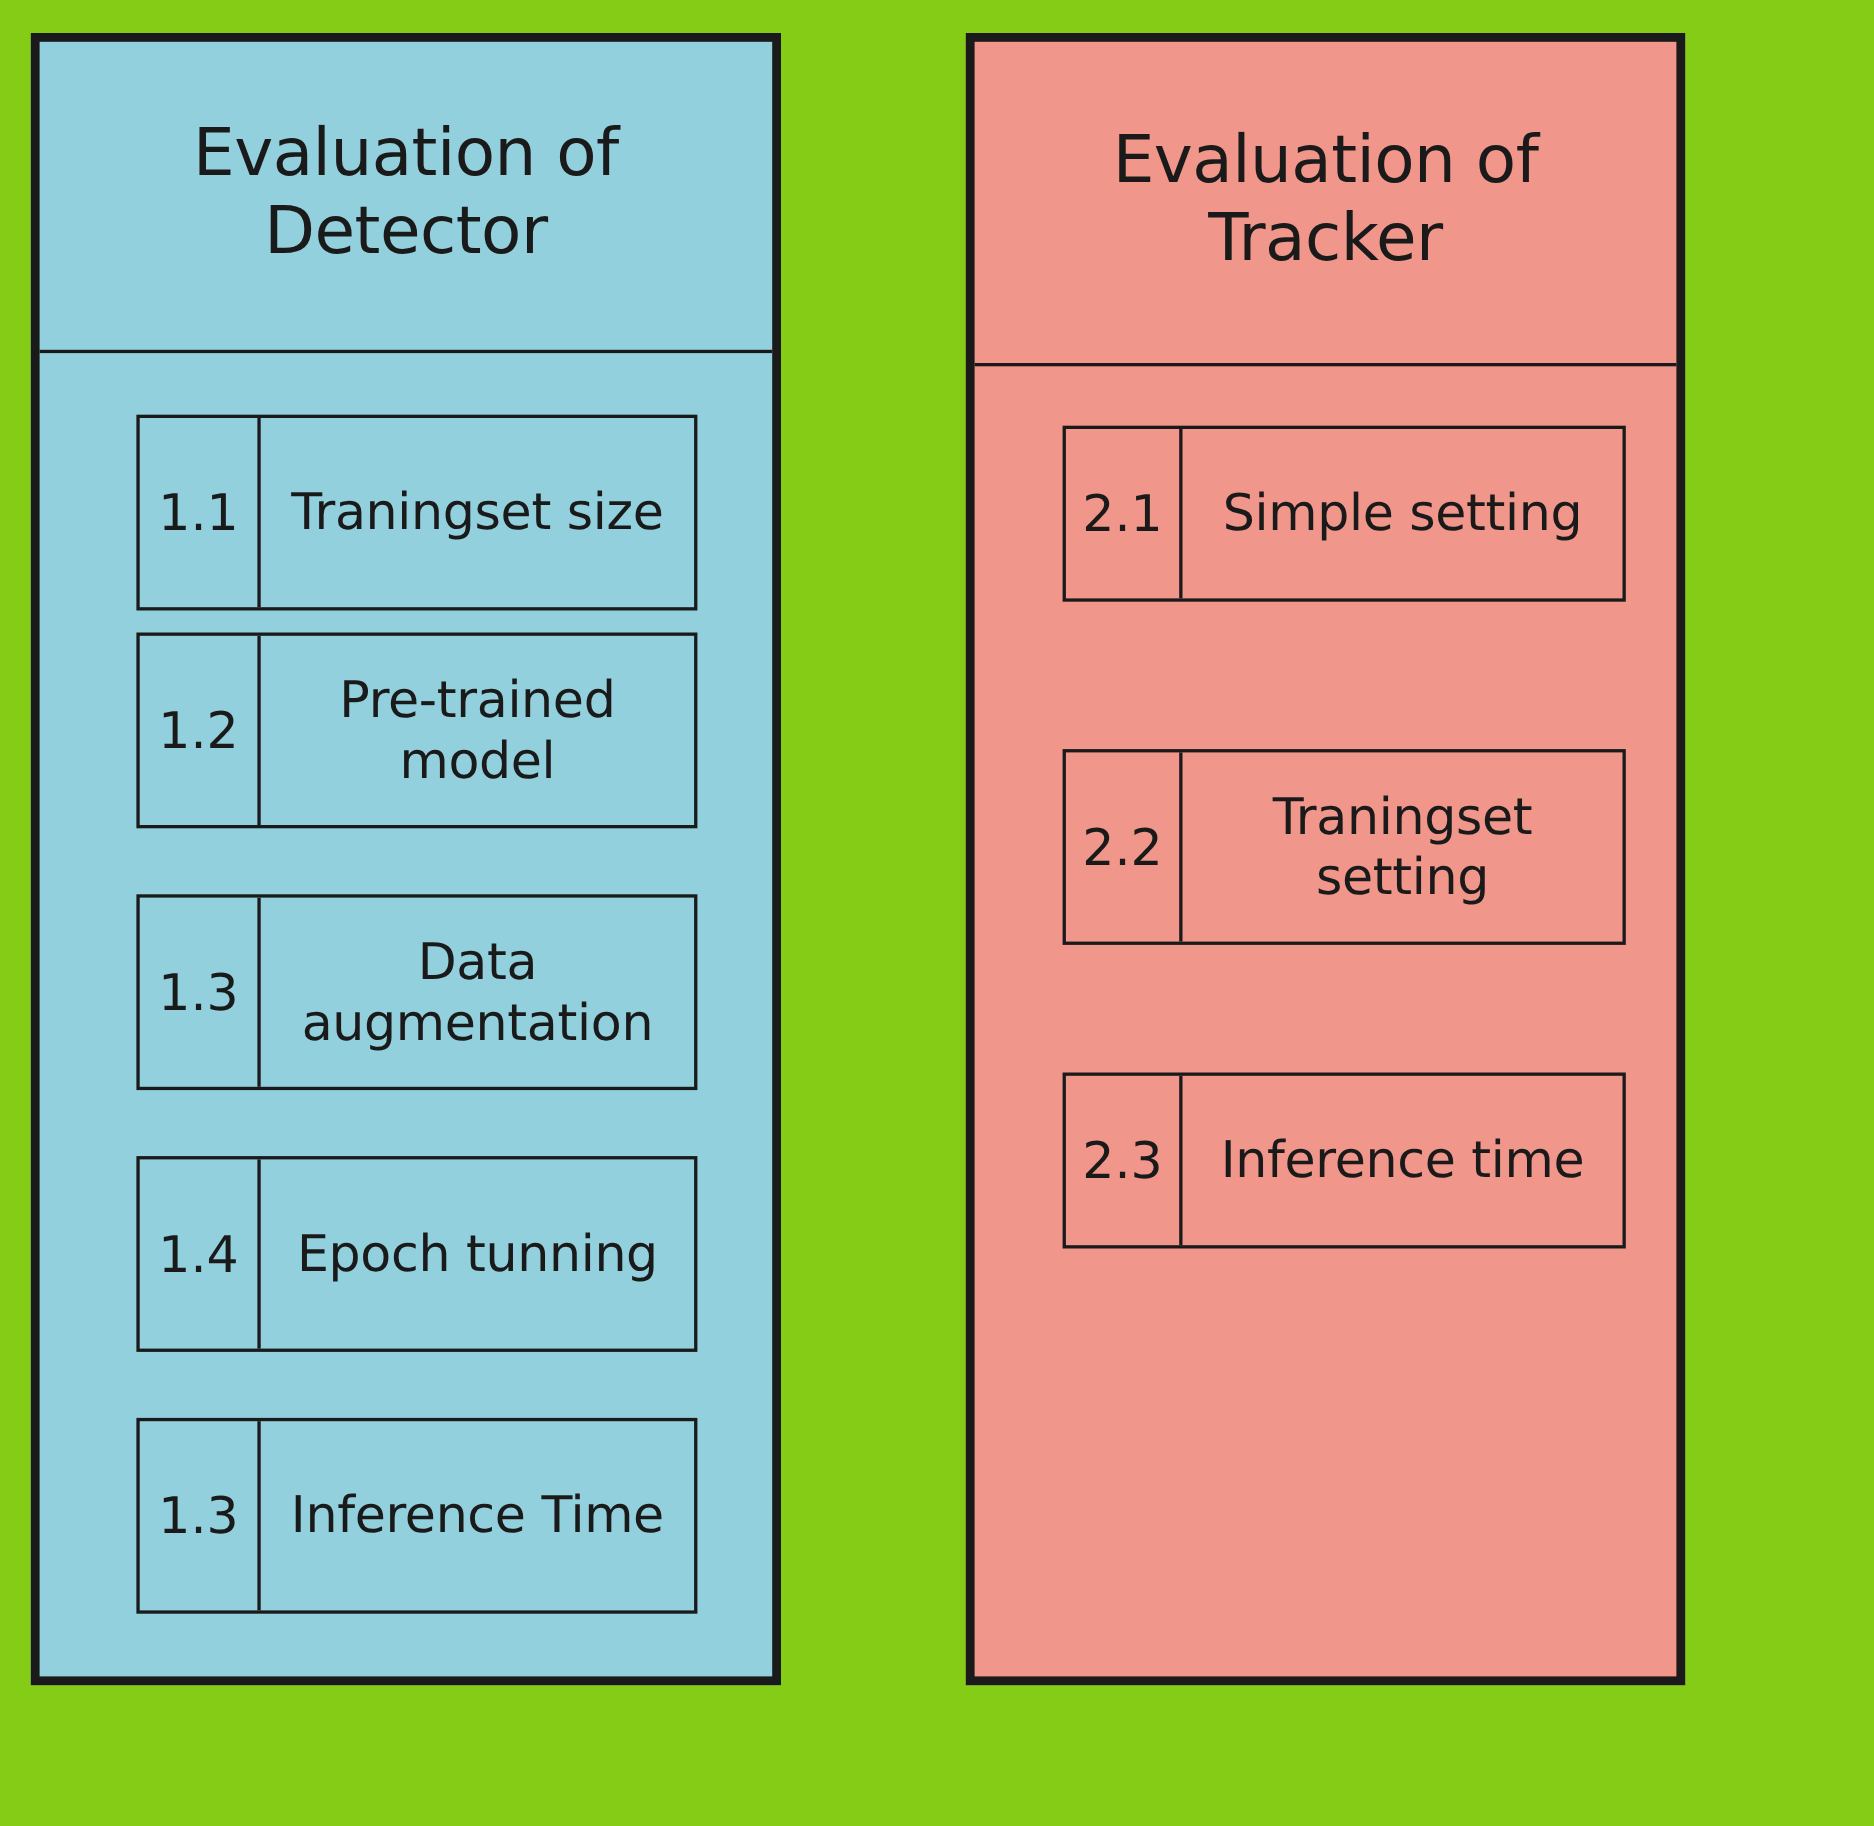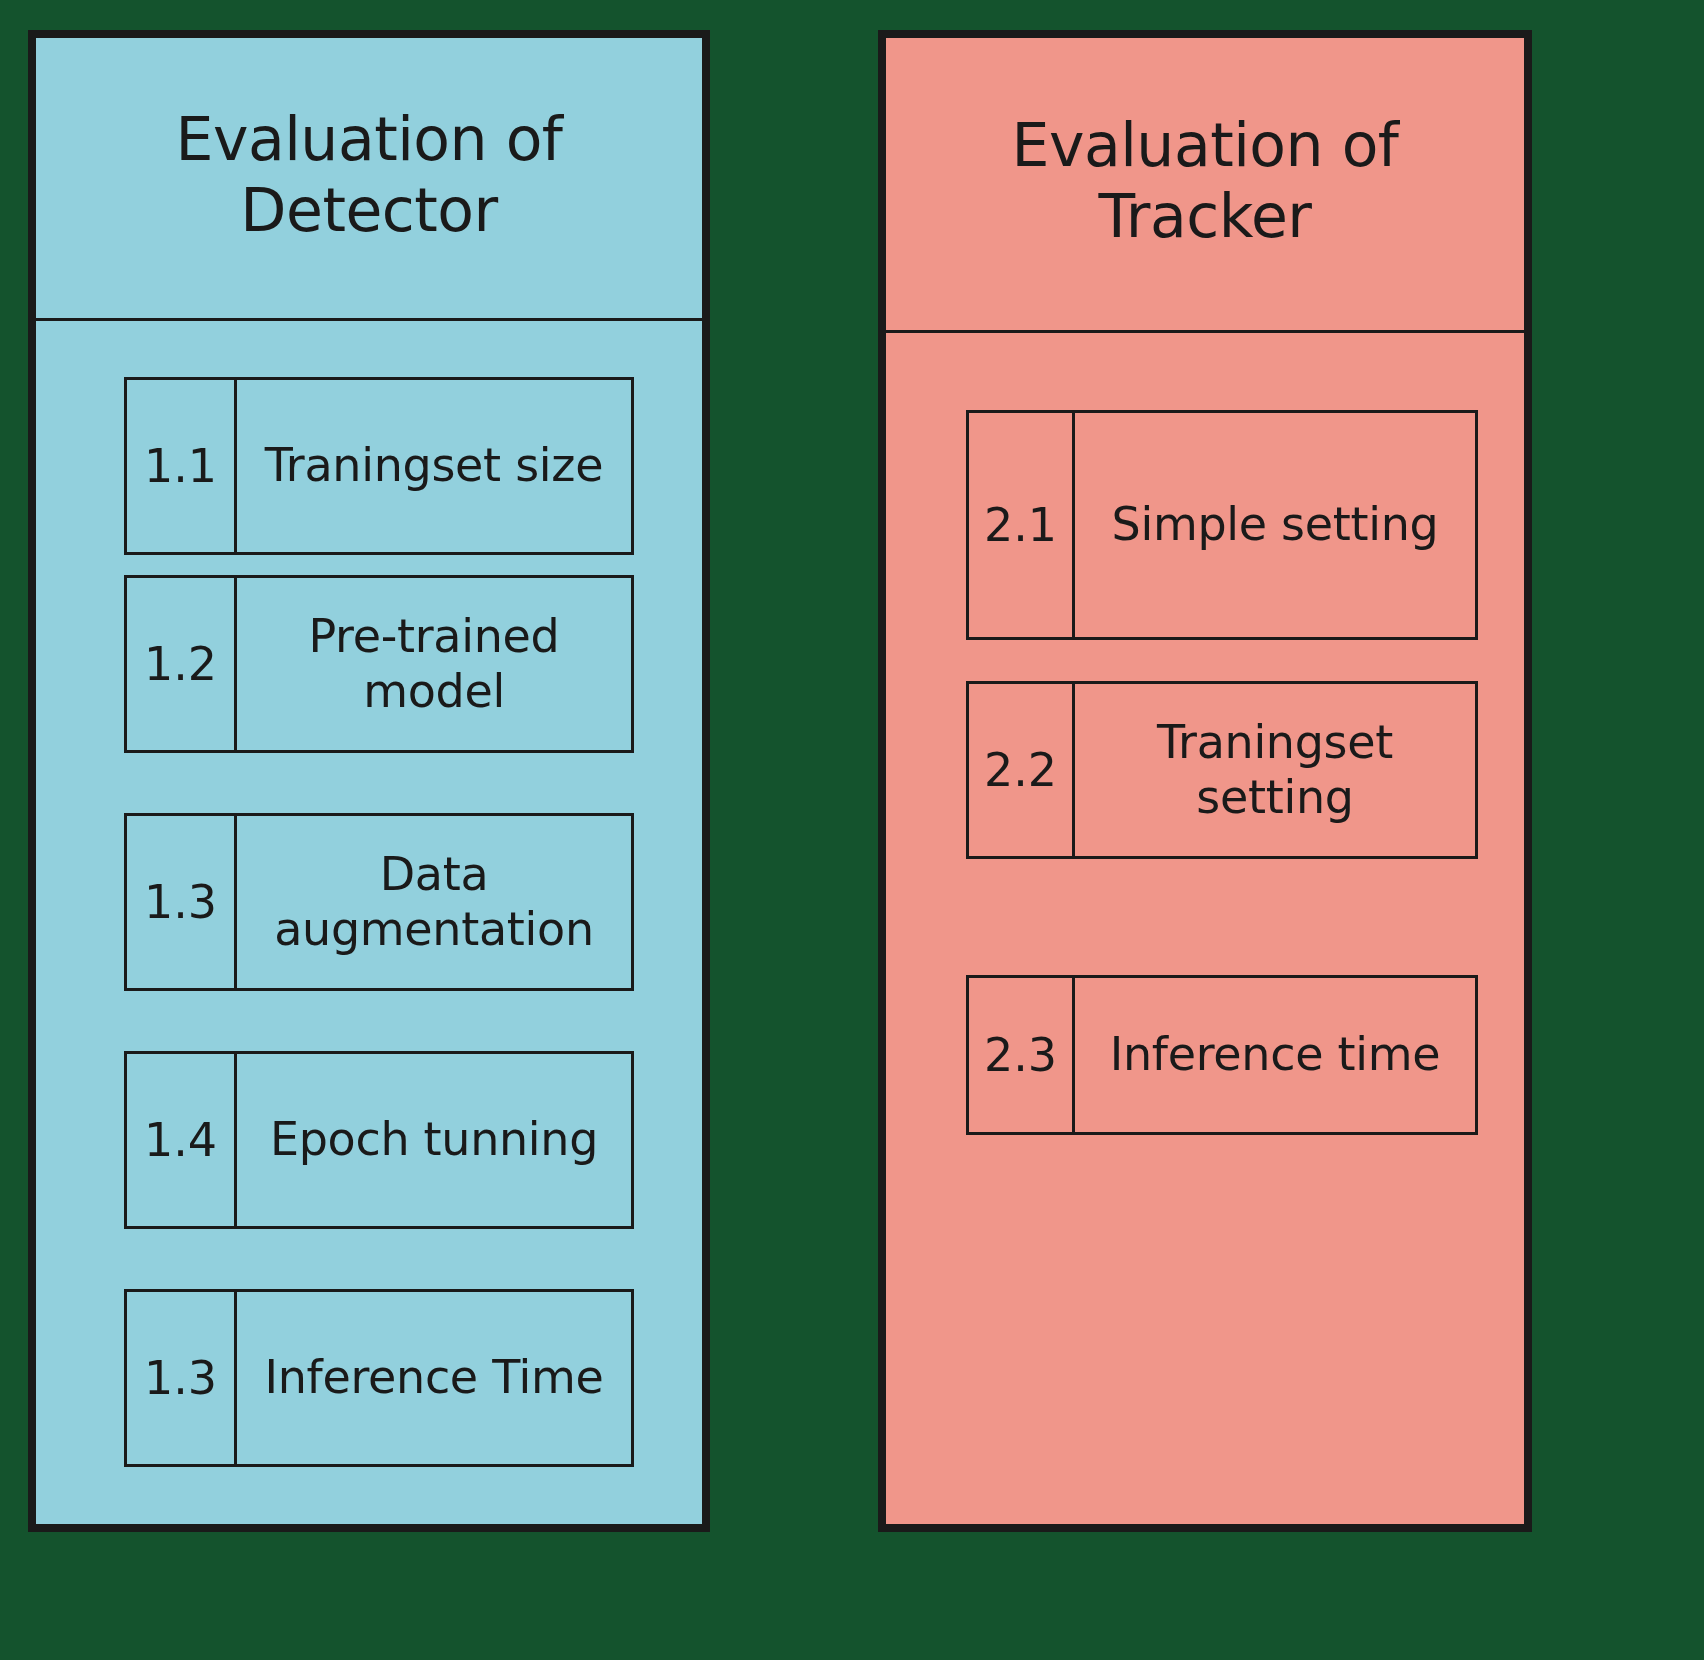--- a/index.html
+++ b/index.html
@@ -11,21 +11,21 @@
     width: 1704px;
     height: 1660px;
     font-family: "DejaVu Sans", sans-serif;
     overflow: hidden;
   }
 
   #canvas {
     position: relative;
     width: 1704px;
     height: 1660px;
-    background: #14532d;
+    background: #84cc16;
     text-decoration: underline;
   }
 
   
   .panel {
     position: absolute;
     box-sizing: border-box;
     border: 8px solid #1a1a1a;
     display: flex;
     flex-direction: column;
@@ -111,21 +111,21 @@
   .d-1 { top: 16px;   height: 178px; margin-top: 40px; }
   .d-2 { top: 254px;  height: 178px; }
   .d-3 { top: 492px;  height: 178px; }
   .d-4 { top: 730px;  height: 178px; }
   .d-5 { top: 968px;  height: 178px; }
 
   
   .panel-tracker .item-box { left: 80px; width: 512px; }
   .panel-tracker .item-num { width: 106px; }
 
-  .t-1 { top: 54px;  height: 230px; margin-top: 23px; }
+  .t-1 { top: 54px;  height: 160px; }
   .t-2 { top: 348px; height: 178px; }
   .t-3 { top: 642px; height: 160px; }
 </style>
 </head>
 <body>
 
 <div id="canvas">
 
   <div class="panel panel-detector" style="background: rgb(146, 208, 221); border-color: rgb(26, 26, 26);">
 

